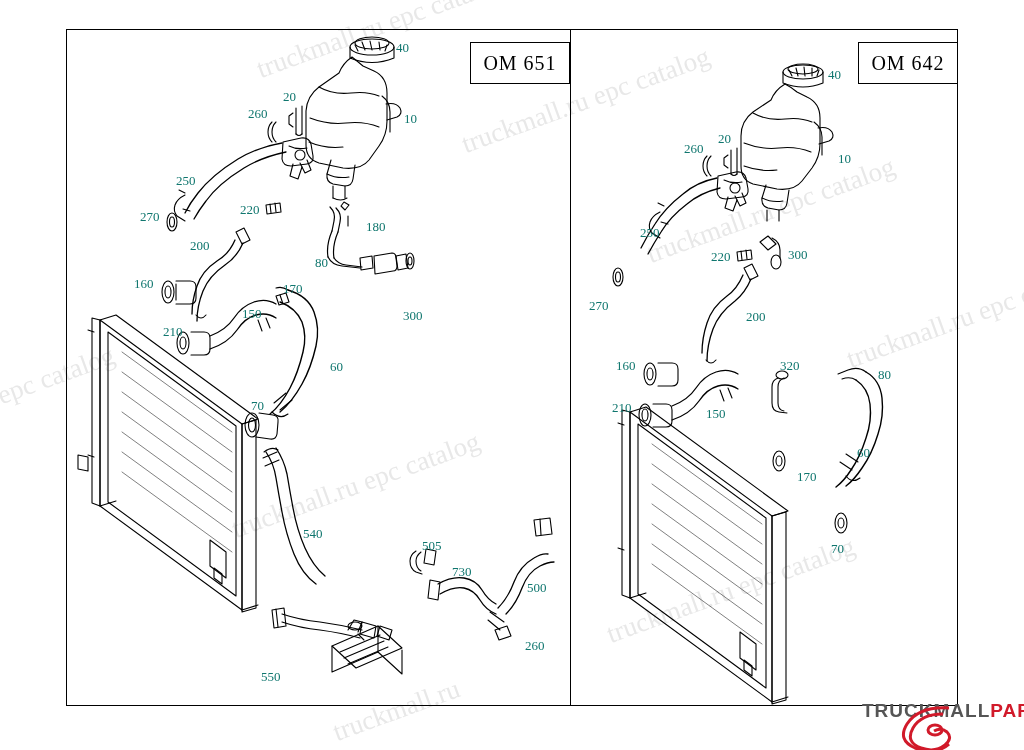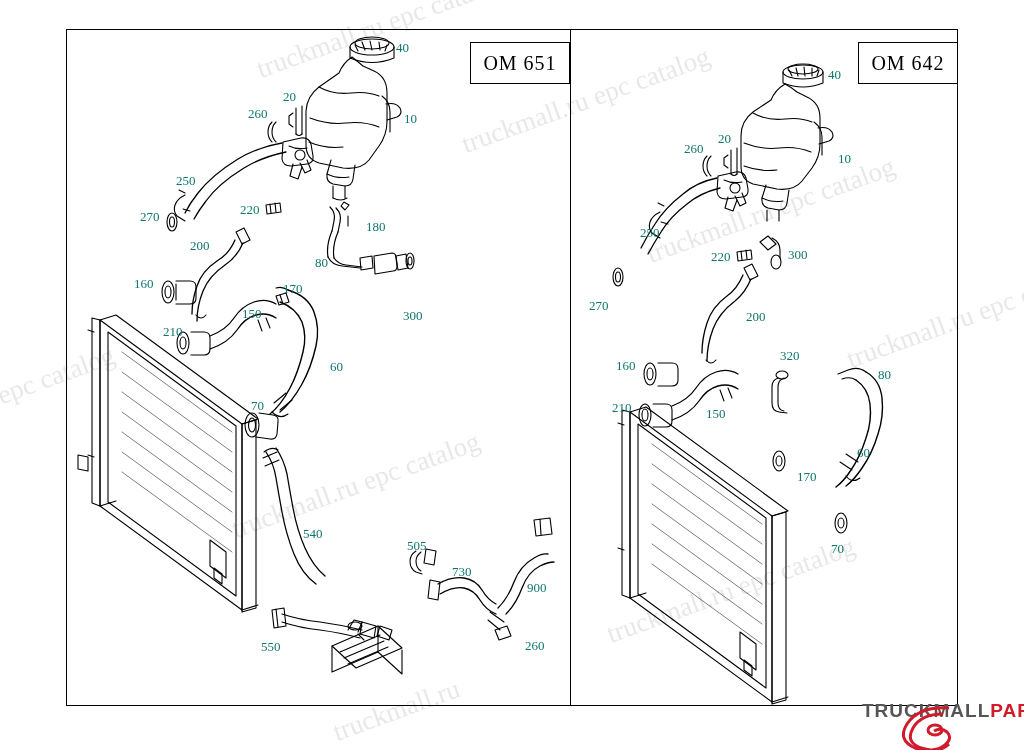--- a/index.html
+++ b/index.html
@@ -405,36 +405,36 @@
   <div class="callout" style="left:190px;top:238px;">200</div>
   <div class="callout" style="left:315px;top:255px;">80</div>
   <div class="callout" style="left:134px;top:276px;">160</div>
   <div class="callout" style="left:283px;top:281px;">170</div>
   <div class="callout" style="left:242px;top:306px;">150</div>
   <div class="callout" style="left:403px;top:308px;">300</div>
   <div class="callout" style="left:163px;top:324px;">210</div>
   <div class="callout" style="left:330px;top:359px;">60</div>
   <div class="callout" style="left:251px;top:398px;">70</div>
   <div class="callout" style="left:303px;top:514px;margin-top:12px;">540</div>
-  <div class="callout" style="left:407px;top:538px;">505</div>
+  <div class="callout" style="left:422px;top:538px;">505</div>
   <div class="callout" style="left:452px;top:564px;">730</div>
-  <div class="callout" style="left:527px;top:580px;">900</div>
-  <div class="callout" style="left:261px;top:639px;">550</div>
+  <div class="callout" style="left:527px;top:580px;">500</div>
+  <div class="callout" style="left:261px;top:669px;">550</div>
   <div class="callout" style="left:525px;top:638px;">260</div>
 
   <div class="callout" style="left:828px;top:67px;">40</div>
   <div class="callout" style="left:718px;top:131px;">20</div>
   <div class="callout" style="left:684px;top:141px;">260</div>
   <div class="callout" style="left:838px;top:151px;">10</div>
   <div class="callout" style="left:640px;top:225px;">250</div>
   <div class="callout" style="left:788px;top:247px;">300</div>
   <div class="callout" style="left:711px;top:249px;">220</div>
   <div class="callout" style="left:589px;top:298px;">270</div>
   <div class="callout" style="left:746px;top:309px;">200</div>
-  <div class="callout" style="left:780px;top:348px;">320</div>
+  <div class="callout" style="left:780px;top:358px;">320</div>
   <div class="callout" style="left:616px;top:358px;">160</div>
   <div class="callout" style="left:878px;top:367px;">80</div>
   <div class="callout" style="left:612px;top:400px;">210</div>
   <div class="callout" style="left:706px;top:406px;">150</div>
   <div class="callout" style="left:857px;top:445px;">60</div>
   <div class="callout" style="left:797px;top:469px;">170</div>
   <div class="callout" style="left:831px;top:541px;">70</div>
 
   <div class="brand" style="left:862px;top:700px;">
     <span class="t1">TRUCKMALL</span><span class="t2">PARTS</span>

